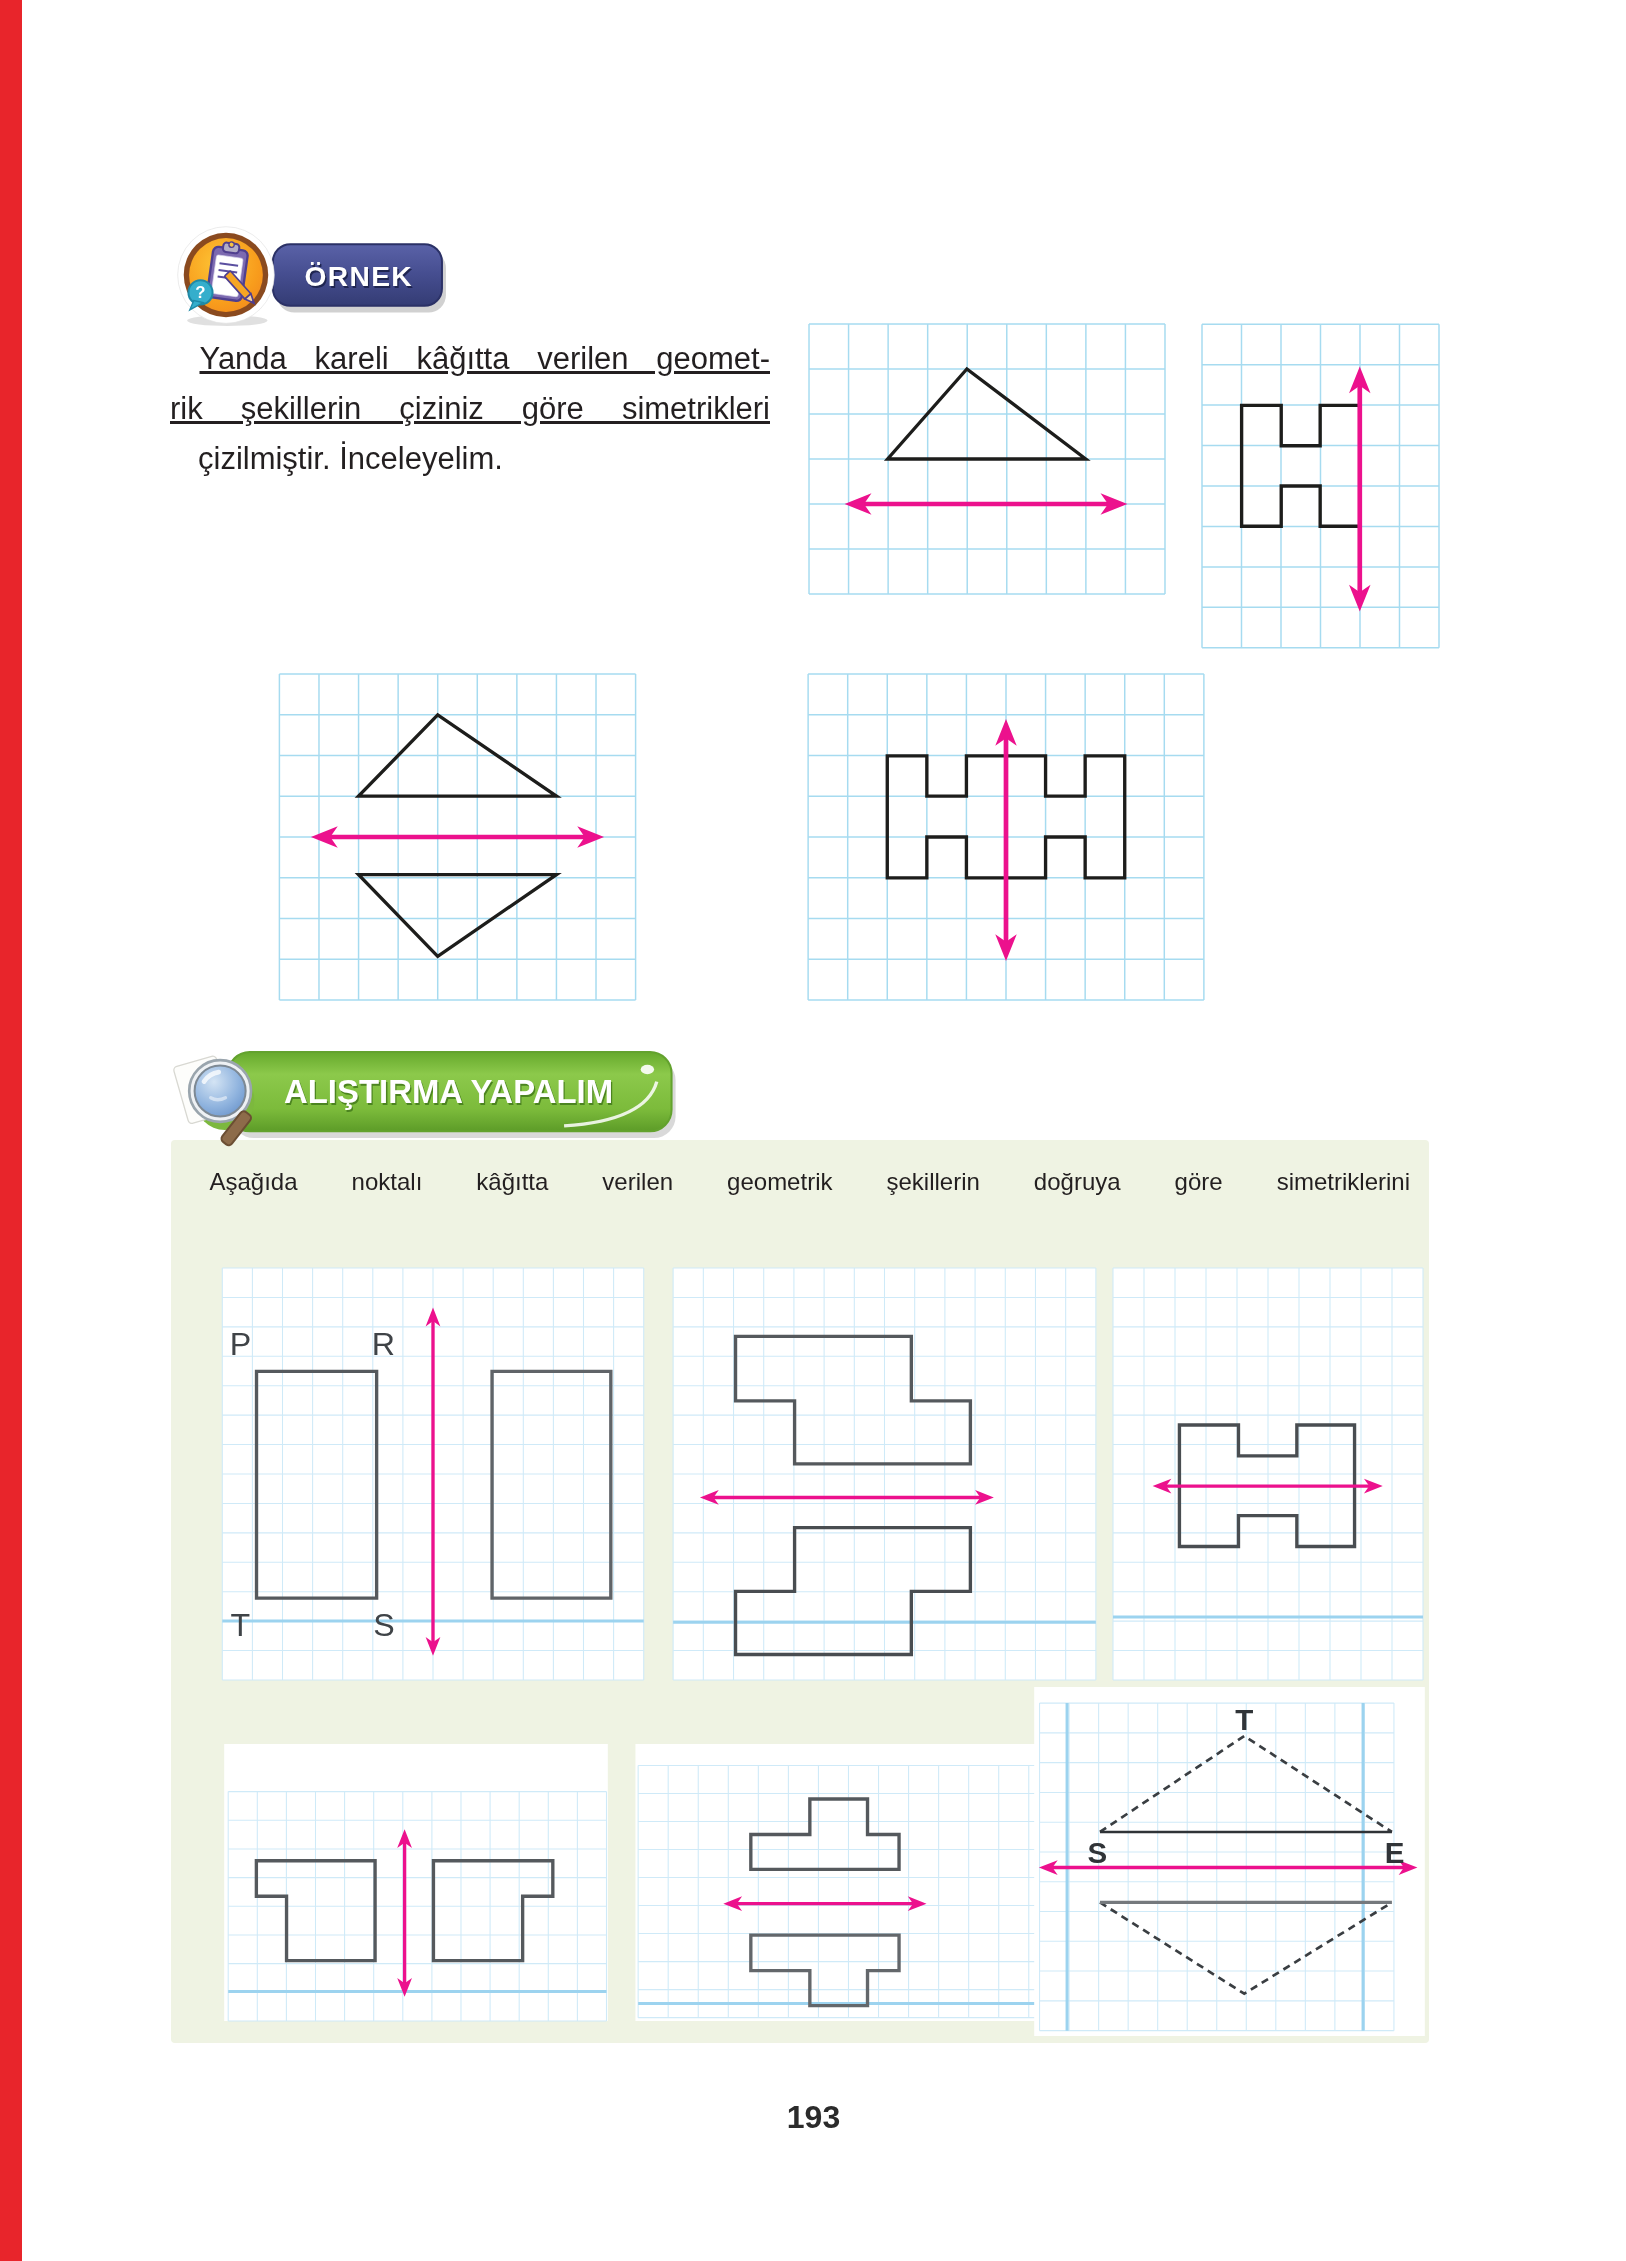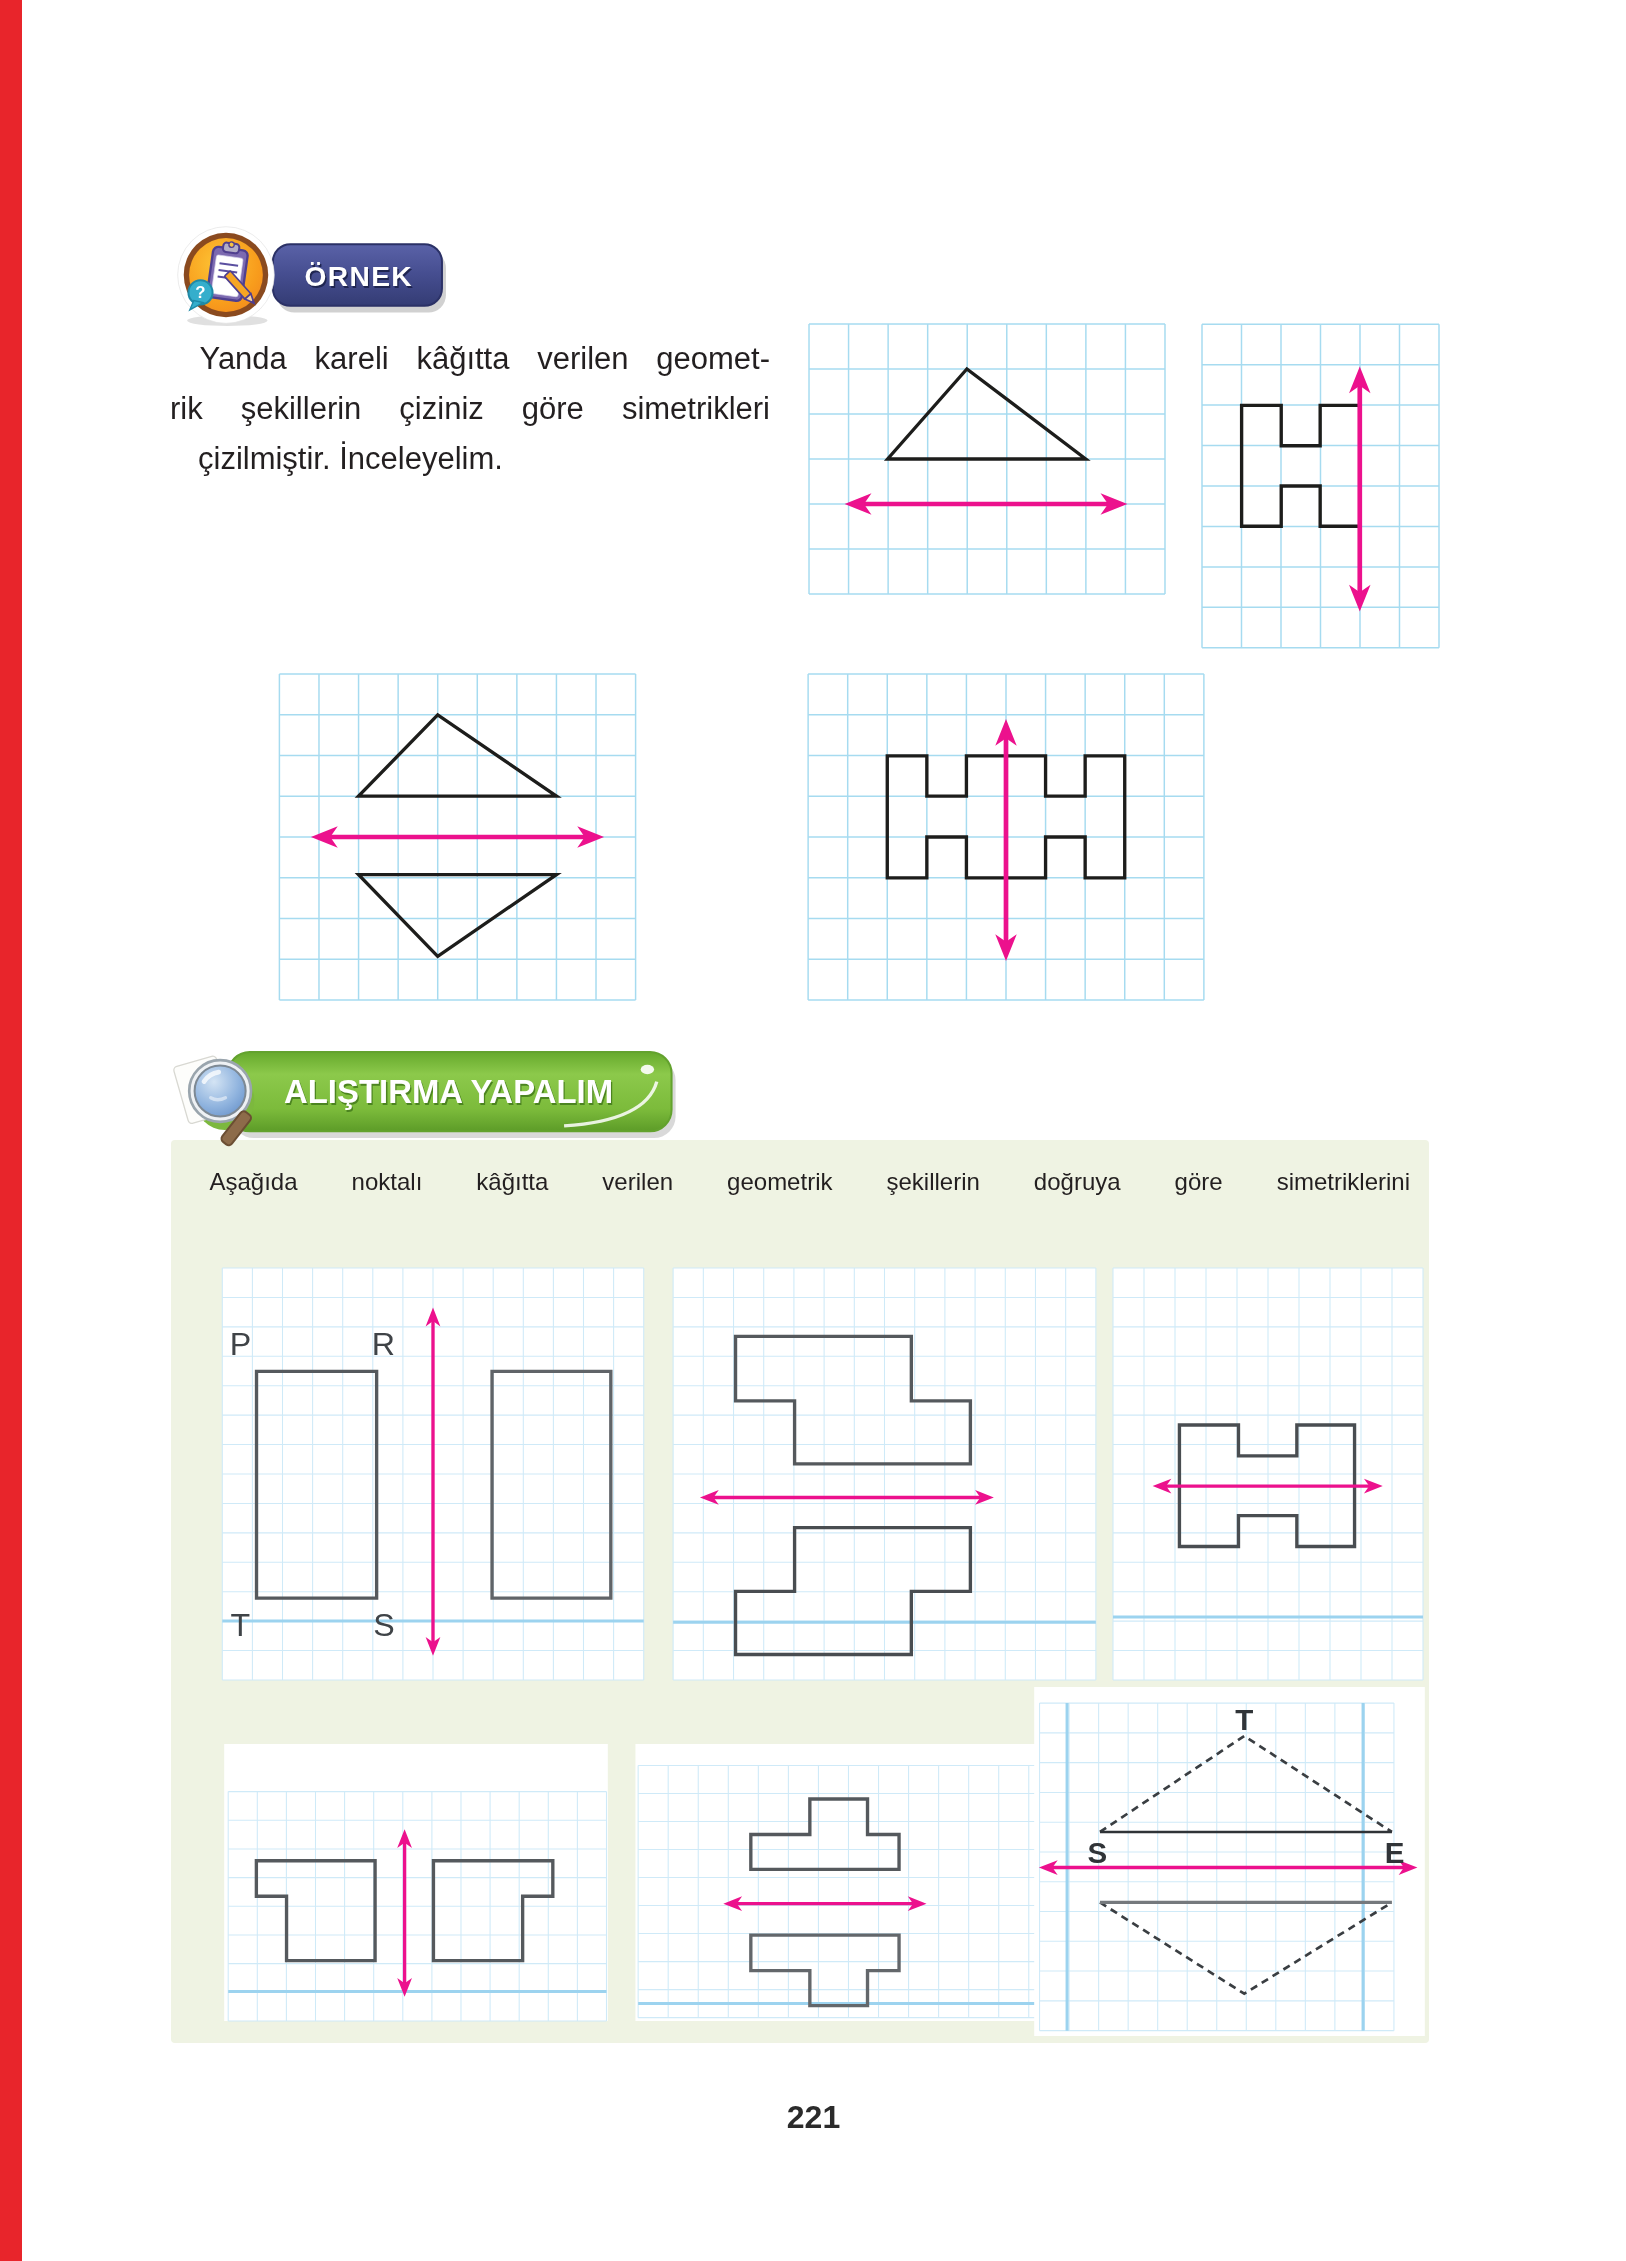--- a/index.html
+++ b/index.html
@@ -3,21 +3,21 @@
 <meta charset="utf-8">
 <style>
   html,body{margin:0;padding:0;background:#888;}
   #page{position:relative;width:1627px;height:2261px;background:#ffffff;overflow:hidden;
         font-family:"Liberation Sans",sans-serif;}
   #edge-bar{position:absolute;left:0;top:0;width:22px;height:2261px;}
   .panel{position:absolute;overflow:visible;}
   
   #intro{position:absolute;left:170px;top:334px;width:600px;color:#231f20;
          font-size:31px;line-height:50px;}
-  #intro .jline{text-align:justify;text-align-last:justify;white-space:normal;}
+  #intro .jline{text-align:justify;text-align-last:justify;white-space:normal;text-decoration:underline;}
   #intro .first{padding-left:29.5px;}
   #intro .last{text-align:left;margin-left:28px;}
   
   #ex-intro{position:absolute;left:180px;top:1156px;width:1230px;color:#231f20;
             font-size:24px;line-height:52px;}
   #ex-intro .jline{text-align:justify;text-align-last:justify;}
   #ex-intro .first{padding-left:29.5px;}
   #ex-intro .last{text-align:left;}
   #green-panel{position:absolute;left:171px;top:1140px;width:1258px;height:903px;
                border-radius:4px;}
@@ -442,15 +442,15 @@
         <polyline points="1638,2833 2073,2833" fill="none" stroke="#75797d" stroke-width="5" stroke-linejoin="miter"></polyline>
         <line x1="1566.6" y1="2781" x2="2091.4" y2="2781" stroke="#ec118d" stroke-width="5"></line>
         <polygon fill="#ec118d" points="2111,2781 2083,2792 2090.84,2781 2083,2770"></polygon>
         <polygon fill="#ec118d" points="1547,2781 1575,2792 1567.16,2781 1575,2770"></polygon>
         <text x="1853" y="2576" font-size="44" text-anchor="middle" fill="#303438" font-weight="bold">T</text>
         <text x="1634" y="2774" font-size="44" text-anchor="middle" fill="#303438" font-weight="bold">S</text>
         <text x="2077" y="2774" font-size="44" text-anchor="middle" fill="#303438" font-weight="bold">E</text>
       </svg>
     </div>
 
-  <div id="page-number">221</div>
+  <div id="page-number">193</div>
 </div>
 
 
 </body></html>

